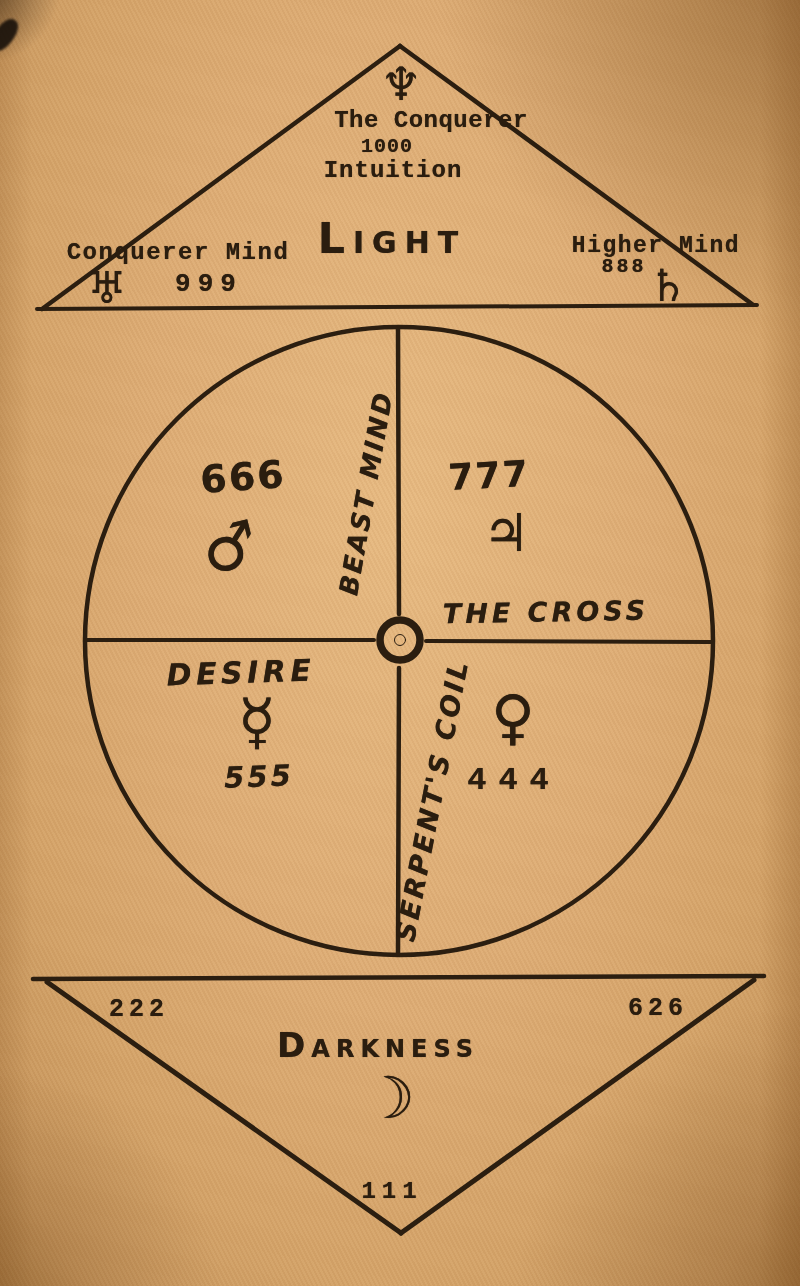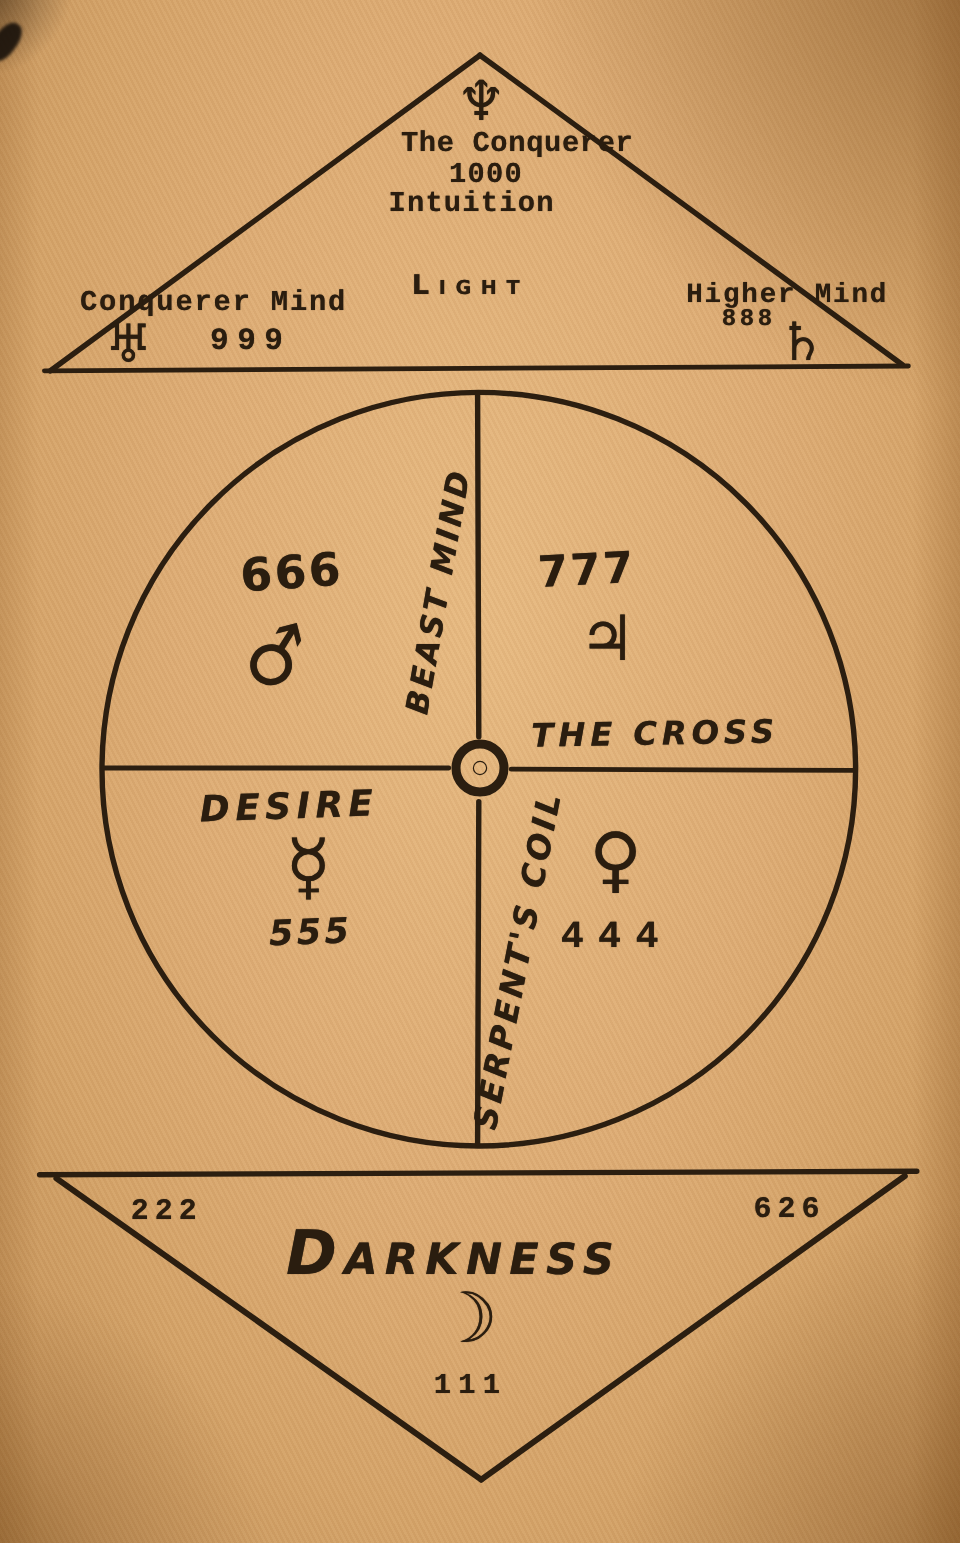--- a/index.html
+++ b/index.html
@@ -60,25 +60,25 @@
 
   <path d="M33 979 L764 976" stroke-width="4.5"></path>
   <path d="M47 982 L401 1233" stroke-width="5"></path>
   <path d="M754 980 L401 1233" stroke-width="5"></path>
 </svg>
 
 <div class="lbl sym" style="left:401px;top:84px;font-size:46px;">♆</div>
 
 <div class="lbl tw" style="left:403px;top:121px;font-size:24px;letter-spacing:0.5px;margin-left:28px;">The Conquerer</div>
 
-<div class="lbl tw" style="left:405px;top:147px;font-size:24px;letter-spacing:1px;">1000</div>
+<div class="lbl tw" style="left:387px;top:147px;font-size:20px;letter-spacing:1px;">1000</div>
 
 <div class="lbl tw" style="left:393px;top:171px;font-size:24px;letter-spacing:1px;">Intuition</div>
 
-<div class="lbl disp caps-display" style="left:392px;top:238px;font-size:16px;letter-spacing:8px;">LIGHT</div>
+<div class="lbl disp caps-display" style="left:392px;top:238px;font-size:30px;letter-spacing:8px;">LIGHT</div>
 
 <div class="lbl tw" style="left:178px;top:253px;font-size:24px;letter-spacing:1.5px;">Conquerer Mind</div>
 
 <div class="lbl sym" style="left:107px;top:288px;font-size:44px;">♅</div>
 
 <div class="lbl tw" style="left:209px;top:284px;font-size:26px;letter-spacing:7px;">999</div>
 
 <div class="lbl tw" style="left:656px;top:246px;font-size:23px;letter-spacing:1.5px;">Higher Mind</div>
 
 <div class="lbl tw" style="left:624px;top:267px;font-size:20px;letter-spacing:3px;">888</div>
@@ -106,17 +106,17 @@
 <div class="lbl hand" style="left:432px;top:800px;font-size:27px;letter-spacing:3px;transform:translate(-50%,-50%) rotate(-79deg);">SERPENT'S COIL</div>
 
 <div class="lbl sym" style="left:513px;top:717px;font-size:60px;">♀</div>
 
 <div class="lbl tw" style="left:514px;top:781px;font-size:32px;letter-spacing:12px;text-align:right;">444</div>
 
 <div class="lbl tw" style="left:139px;top:1009px;font-size:25px;letter-spacing:5px;">222</div>
 
 <div class="lbl tw" style="left:658px;top:1008px;font-size:25px;letter-spacing:5px;">626</div>
 
-<div class="lbl disp caps-display" style="left:378px;top:1045px;font-size:36px;letter-spacing:6px;font-style:italic;">DARKNESS</div>
+<div class="lbl disp caps-display" style="left:378px;top:1045px;font-size:24px;letter-spacing:6px;">DARKNESS</div>
 
 <div class="lbl sym" style="left:389px;top:1098px;font-size:58px;">☽</div>
 
-<div class="lbl tw" style="left:392px;top:1156px;font-size:24px;letter-spacing:6px;">111</div>
+<div class="lbl tw" style="left:392px;top:1192px;font-size:24px;letter-spacing:6px;">111</div>
 
 </body></html>

